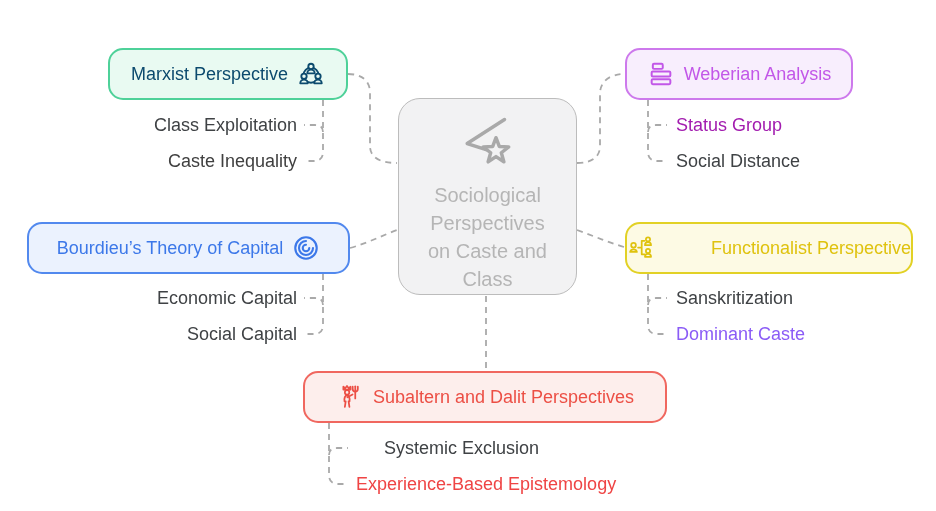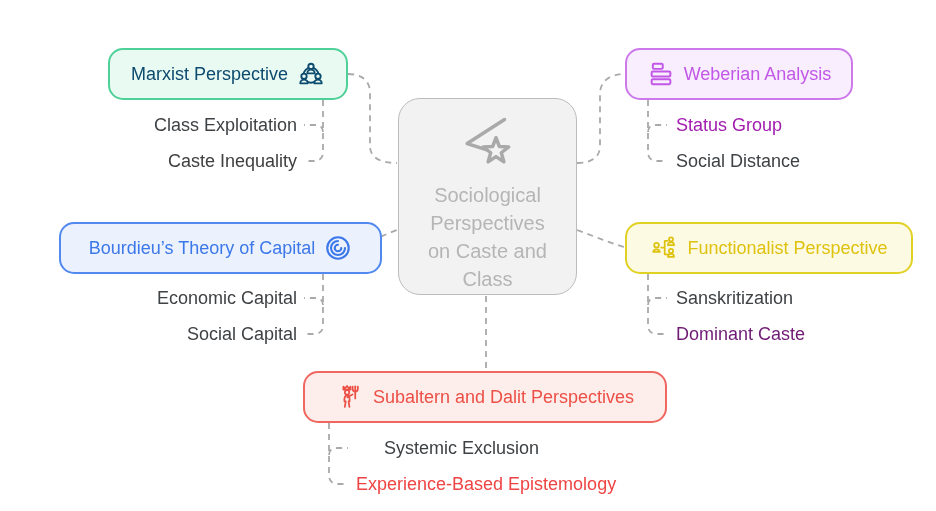--- a/index.html
+++ b/index.html
@@ -12,22 +12,22 @@
 
   .node { position: absolute; box-sizing: border-box; height: 52px;
           border: 2px solid; border-radius: 15px;
           display: flex; align-items: center; justify-content: center; gap: 9px;
           font-size: 18px; font-weight: 500; white-space: nowrap; }
   .node .icon { display: inline-flex; align-items: center; justify-content: center; }
   .node .icon svg { display: block; }
 
   .node-marxist       { left: 108px; top: 48px;  width: 240px; }
   .node-weberian      { left: 625px; top: 48px;  width: 228px; }
-  .node-bourdieu      { left: 27px;  top: 222px; width: 323px; margin-left: 32px; }
-  .node-functionalist { left: 625px; top: 222px; width: 288px; }
+  .node-bourdieu      { left: 27px;  top: 222px; width: 323px; }
+  .node-functionalist { left: 625px; top: 222px; width: 288px; justify-content: space-between; }
   .node-subaltern     { left: 303px; top: 371px; width: 364px; }
 
   .node-center { position: absolute; left: 398px; top: 98px; width: 179px; height: 197px;
                  box-sizing: border-box; border: 1.6px solid; border-radius: 22px;
                  display: flex; flex-direction: column; align-items: center; }
   .node-center .icon { margin-top: 12px; }
   .center-text { text-align: center; font-size: 20px; line-height: 28px; font-weight: 400;
                  margin-top: 2px; }
   .center-text span { display: block; }
 
@@ -160,18 +160,18 @@
   <div class="sub r-align s-class-exploitation" style="color: rgb(63, 66, 69);">Class Exploitation</div>
   <div class="sub r-align s-caste-inequality" style="color: #404040;">Caste Inequality</div>
 
   <div class="sub s-status-group" style="color: #a21caf;">Status Group</div>
   <div class="sub s-social-distance" style="color: rgb(63, 66, 69);">Social Distance</div>
 
   <div class="sub r-align s-economic-capital" style="color: rgb(63, 66, 69);">Economic Capital</div>
   <div class="sub r-align s-social-capital" style="color: rgb(63, 66, 69);">Social Capital</div>
 
   <div class="sub s-sanskritization" style="color: rgb(63, 66, 69);">Sanskritization</div>
-  <div class="sub s-dominant-caste" style="color: #701a75;">Dominant Caste</div>
+  <div class="sub s-dominant-caste" style="color: #8b5cf6;">Dominant Caste</div>
 
   <div class="sub s-systemic-exclusion" style="color: rgb(63, 66, 69); margin-left: 28px;">Systemic Exclusion</div>
   <div class="sub s-experience-based" style="color: #ef4444;">Experience-Based Epistemology</div>
 
 </div>
 
 </body></html>

